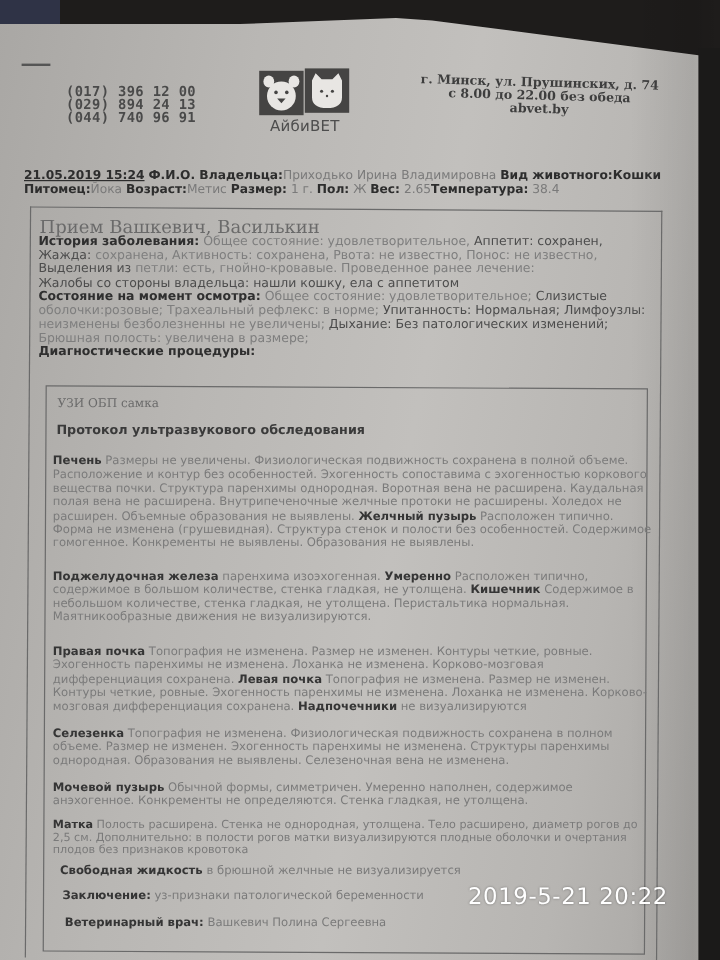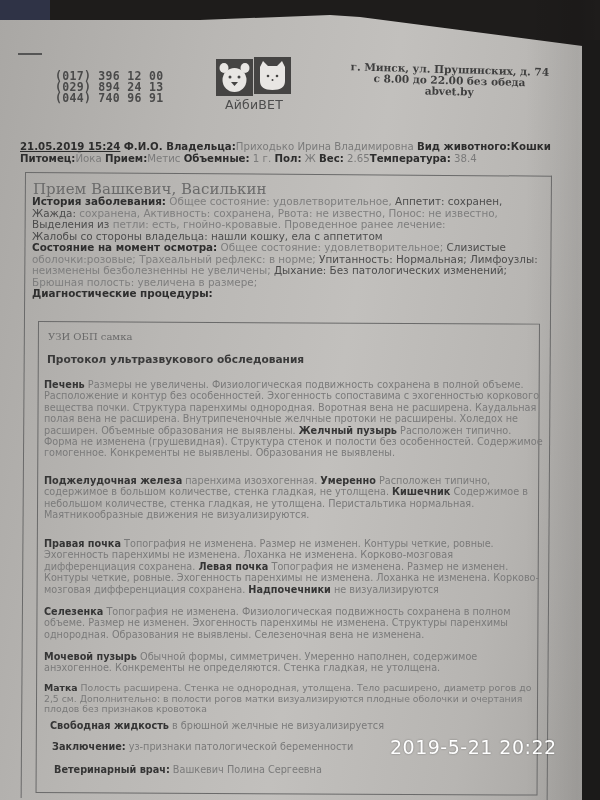--- a/index.html
+++ b/index.html
@@ -151,22 +151,22 @@
 </div>
 
 <div class="visit-info">
   <div>
     <span class="date">21.05.2019 15:24</span>
     <b>Ф.И.О. Владельца:</b><span class="val">Приходько Ирина Владимировна</span>
     <b>Вид животного:</b><b>Кошки</b>
   </div>
   <div>
     <b>Питомец:</b><span class="val">Йока</span>
-    <b>Прием:</b><span class="val">Метис</span>
-    <b>Объемные:</b> <span class="val">1 г.</span>
+    <b>Возраст:</b><span class="val">Метис</span>
+    <b>Размер:</b> <span class="val">1 г.</span>
     <b>Пол:</b> <span class="val">Ж</span>
     <b>Вес:</b> <span class="val">2.65</span><b>Температура:</b> <span class="val">38.4</span>
   </div>
 </div>
 
 <div class="outer-box"></div>
 <div class="priem">Прием Вашкевич, Василькин</div>
 
 <div class="anamnesis">
   <div>

